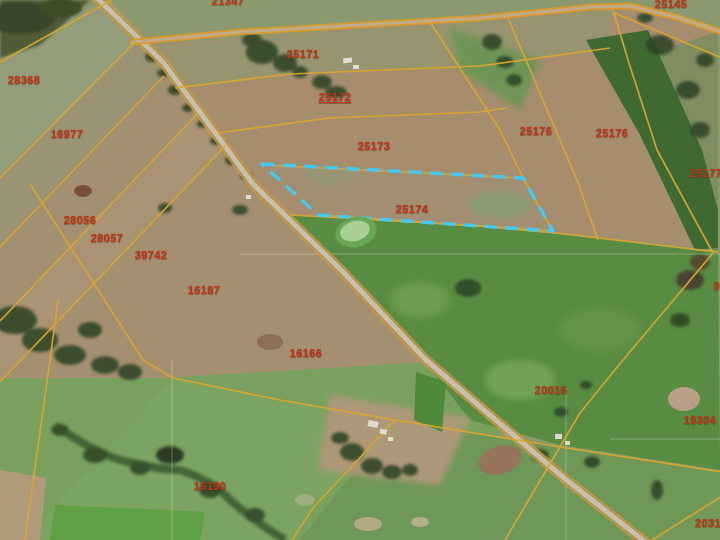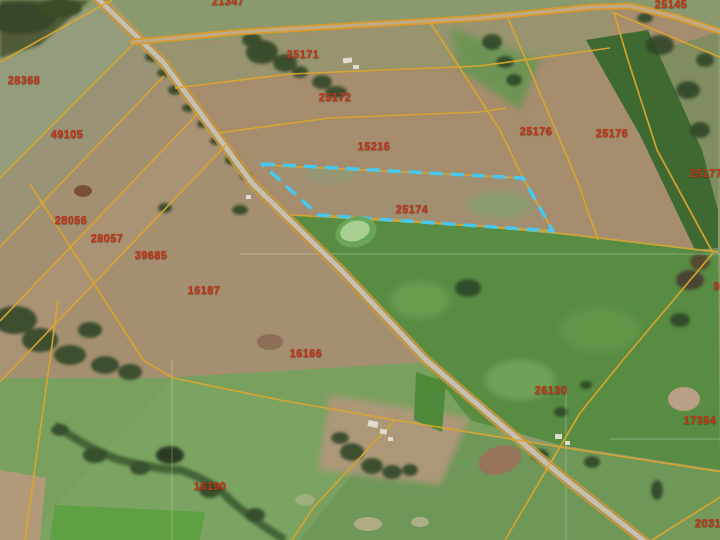--- a/index.html
+++ b/index.html
@@ -201,32 +201,32 @@
       <rect x="555" y="434" width="7" height="5"></rect>
       <rect x="565" y="441" width="5" height="4"></rect>
       <rect x="246" y="195" width="5" height="4"></rect>
     </g>
   </svg>
 
   <div class="labels-layer">
       <span class="parcel-label" style="left: 228px; top: 1px;">21347</span>
       <span class="parcel-label" style="left: 671px; top: 4px;">25145</span>
       <span class="parcel-label" style="left: 24px; top: 80px;">28368</span>
-      <span class="parcel-label" style="left: 67px; top: 134px;">49105</span>
+      <span class="parcel-label" style="left: 67px; top: 134px;">16977</span>
       <span class="parcel-label" style="left: 303px; top: 54px;">25171</span>
-      <span class="parcel-label" style="left: 335px; top: 97px;">25172</span>
-      <span class="parcel-label" style="left: 374px; top: 146px;">15216</span>
+      <span class="parcel-label" style="left: 335px; top: 97px; text-decoration: underline;">25172</span>
+      <span class="parcel-label" style="left: 374px; top: 146px;">25173</span>
       <span class="parcel-label" style="left: 412px; top: 196px; margin-top: 13px;">25174</span>
       <span class="parcel-label" style="left: 536px; top: 131px;">25176</span>
       <span class="parcel-label" style="left: 612px; top: 133px;">25176</span>
       <span class="parcel-label" style="left: 706px; top: 173px;">25177</span>
-      <span class="parcel-label" style="left: 71px; top: 220px;">28056</span>
+      <span class="parcel-label" style="left: 80px; top: 220px;">28056</span>
       <span class="parcel-label" style="left: 107px; top: 238px;">28057</span>
-      <span class="parcel-label" style="left: 151px; top: 255px;">39685</span>
+      <span class="parcel-label" style="left: 151px; top: 255px;">39742</span>
       <span class="parcel-label" style="left: 204px; top: 290px;">16187</span>
       <span class="parcel-label" style="left: 710px; top: 286px; padding-left: 20px;">95</span>
       <span class="parcel-label" style="left: 306px; top: 353px;">16166</span>
       <span class="parcel-label" style="left: 210px; top: 486px;">16190</span>
-      <span class="parcel-label" style="left: 551px; top: 390px;">26130</span>
-      <span class="parcel-label" style="left: 700px; top: 420px;">17354</span>
+      <span class="parcel-label" style="left: 551px; top: 390px;">20016</span>
+      <span class="parcel-label" style="left: 700px; top: 420px;">19304</span>
       <span class="parcel-label" style="left: 708px; top: 523px;">2031</span>
     </div>
 </div>
 
 </body></html>

